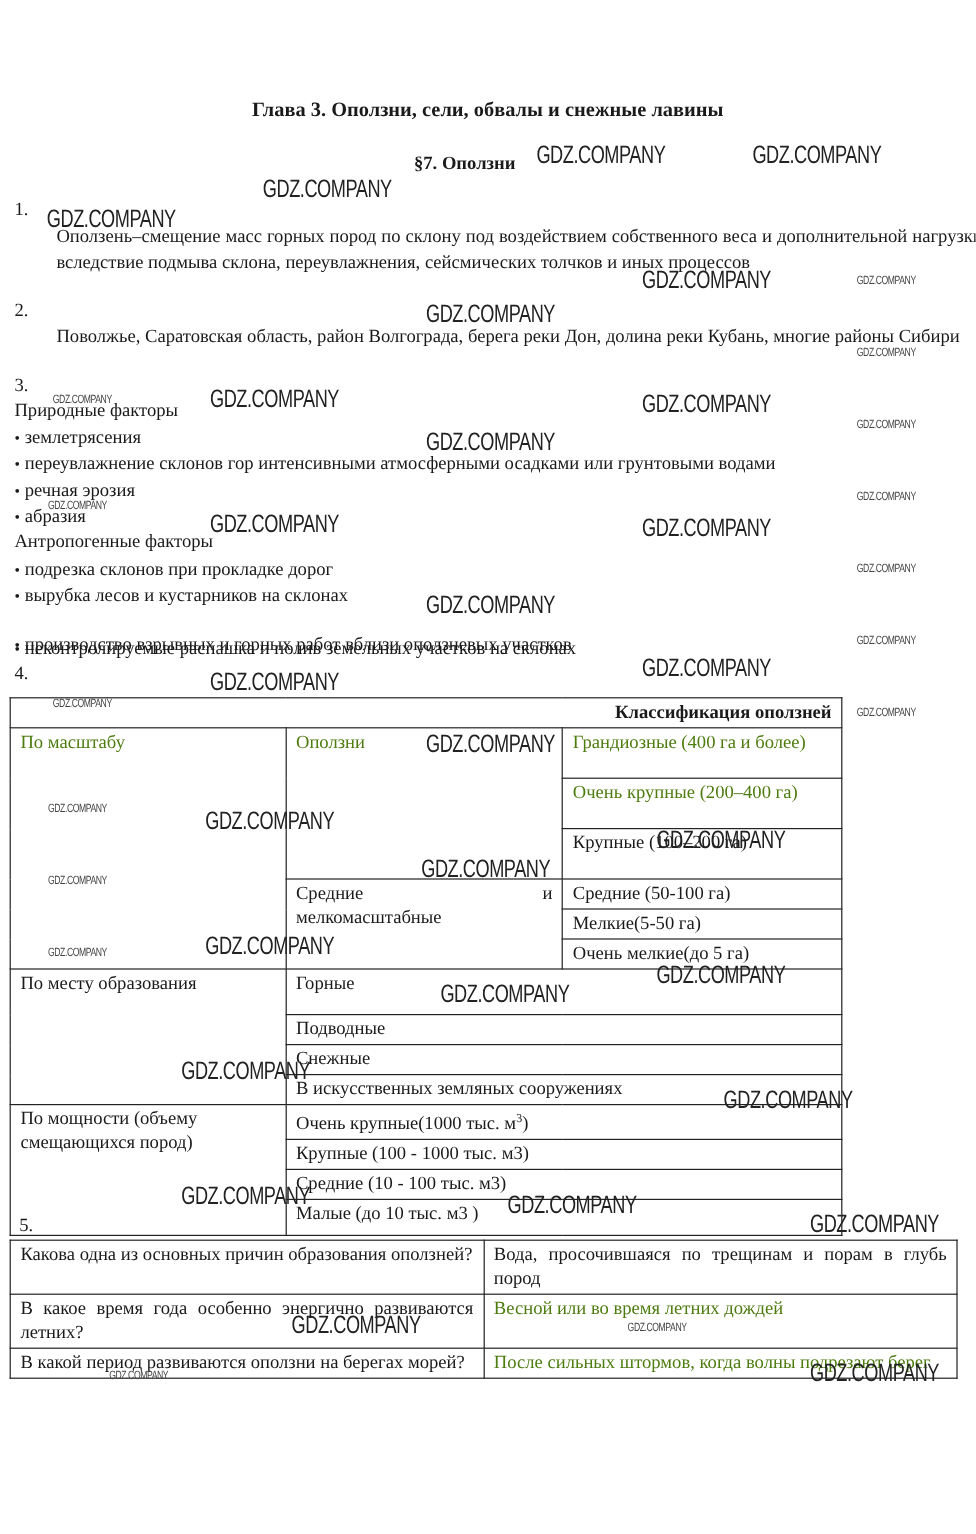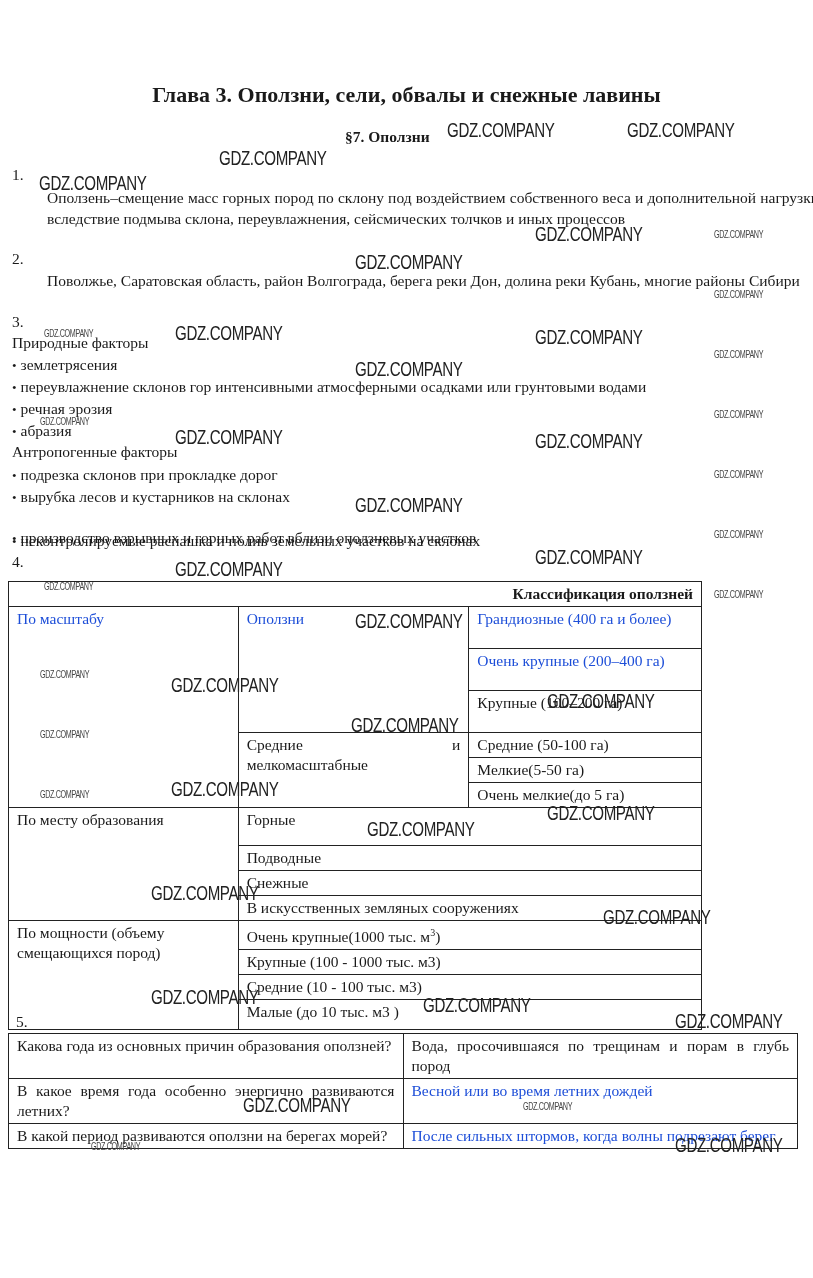--- a/index.html
+++ b/index.html
@@ -1,31 +1,31 @@
 <!DOCTYPE html>
 <html><head>
 <meta charset="utf-8">
 <style>
   html, body { margin:0; padding:0; background:#ffffff; }
   body { width:813px; height:1278px; position:relative; overflow:hidden;
          font-family:"Liberation Serif","DejaVu Serif",serif; color:#1a1a1a; font-size:15.5px; }
   .abs { position:absolute; white-space:nowrap; }
-  .chapter { top:82px; left:0; width:813px; text-align:center; font-weight:bold; font-size:22px; }
+  .chapter { top:82px; left:0; width:813px; text-align:center; font-weight:bold; font-size:17px; }
   .section { top:128px; left:345px; font-weight:bold; font-size:15.5px; }
   .num { font-size:15.5px; }
   .para { left:12px; width:772px; white-space:normal; text-align:justify; line-height:21px;margin-left:35px; }
   .line { left:12px; }
   .bullet::before { content:"\2022"; margin-right:4px; font-size:13px; }
   table { border-collapse:collapse; position:absolute; font-family:"Liberation Serif","DejaVu Serif",serif; font-size:15.5px; }
   td { border:1px solid #222; vertical-align:top; padding:2px 8px 2px 8px; line-height:20px; }
   .t1 { left:8px; top:581px; width:694px; }
   .t1 .head { text-align:right; font-weight:bold; height:20px; }
   .t2 { left:8px; top:1033px; width:790px; }
   .t2 td { text-align:justify; width:50%; }
-  .faded { color:#1d4ed8; }
+  .faded { color:#4d7c0f; }
   .wm { position:absolute; font-family:"Liberation Sans","DejaVu Sans",sans-serif; color:#222;
         letter-spacing:-0.5px; transform:scaleX(0.72); transform-origin:left top; white-space:nowrap; }
   .wm.big { font-size:21px; }
   .wm.small { font-size:10px; color:#444; }
   .sup { font-size:10px; vertical-align:super; }
   .justify-row { display:flex; justify-content:space-between;align-items:flex-end; }
 </style>
 </head>
 <body>
 
@@ -119,21 +119,21 @@
     <td colspan="2">Малые (до 10 тыс. м3 )</td>
   </tr>
 </tbody>
   </table>
 
 <div class="abs num" style="left:16px;top:1013px;">5.</div>
 
 <table class="t2">
   <tbody>
       <tr>
-    <td>Какова года из основных причин образования оползней?</td>
+    <td>Какова одна из основных причин образования оползней?</td>
     <td>Вода, просочившаяся по трещинам и порам в глубь пород</td>
   </tr>
   <tr>
     <td>В какое время года особенно энергично развиваются летних?</td>
     <td class="faded">Весной или во время летних дождей</td>
   </tr>
   <tr>
     <td>В какой период развиваются оползни на берегах морей?</td>
     <td class="faded">После сильных штормов, когда волны подрезают берег</td>
   </tr>

